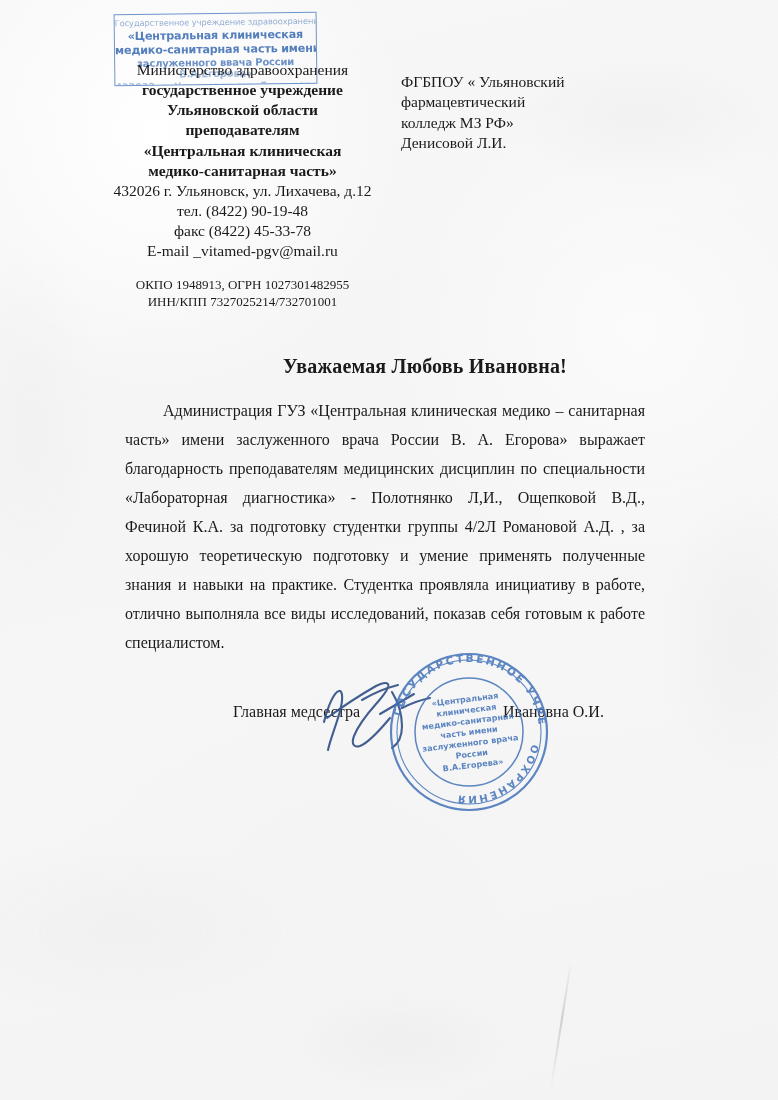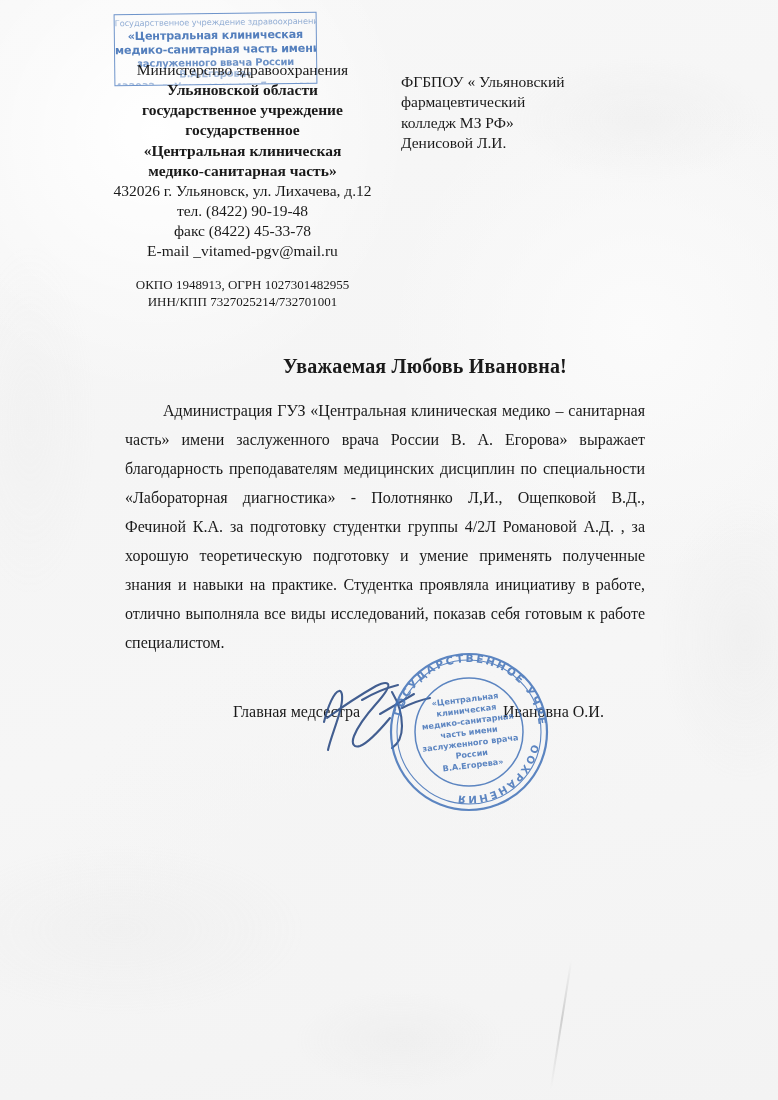--- a/index.html
+++ b/index.html
@@ -201,23 +201,23 @@
     <span class="rl rl3">медико-санитарная часть  имени</span>
     <span class="rl rl4">заслуженного ввача России</span>
     <span class="rl rl5">В.А.Егорова»</span>
     <span class="rl rl6">432032, г. Ульяновск, ул. Лихачева, 60</span>
   </div>
 
   <div class="header">
 
     <div class="letterhead">
       <div class="ln">Министерство здравоохранения</div>
+      <div class="ln b">государственное учреждение</div>
       <div class="ln b">Ульяновской области</div>
-      <div class="ln b">государственное учреждение</div>
-      <div class="ln b">государственное</div>
+      <div class="ln b">преподавателям</div>
       <div class="ln b">«Центральная клиническая</div>
       <div class="ln b">медико-санитарная часть»</div>
       <div class="ln">432026 г. Ульяновск, ул. Лихачева, д.12</div>
       <div class="ln">тел. (8422) 90-19-48</div>
       <div class="ln">факс (8422) 45-33-78</div>
       <div class="ln">E-mail _vitamed-pgv@mail.ru</div>
 
       <div class="codes">
         <div>ОКПО 1948913, ОГРН 1027301482955</div>
         <div>ИНН/КПП 7327025214/732701001</div>

